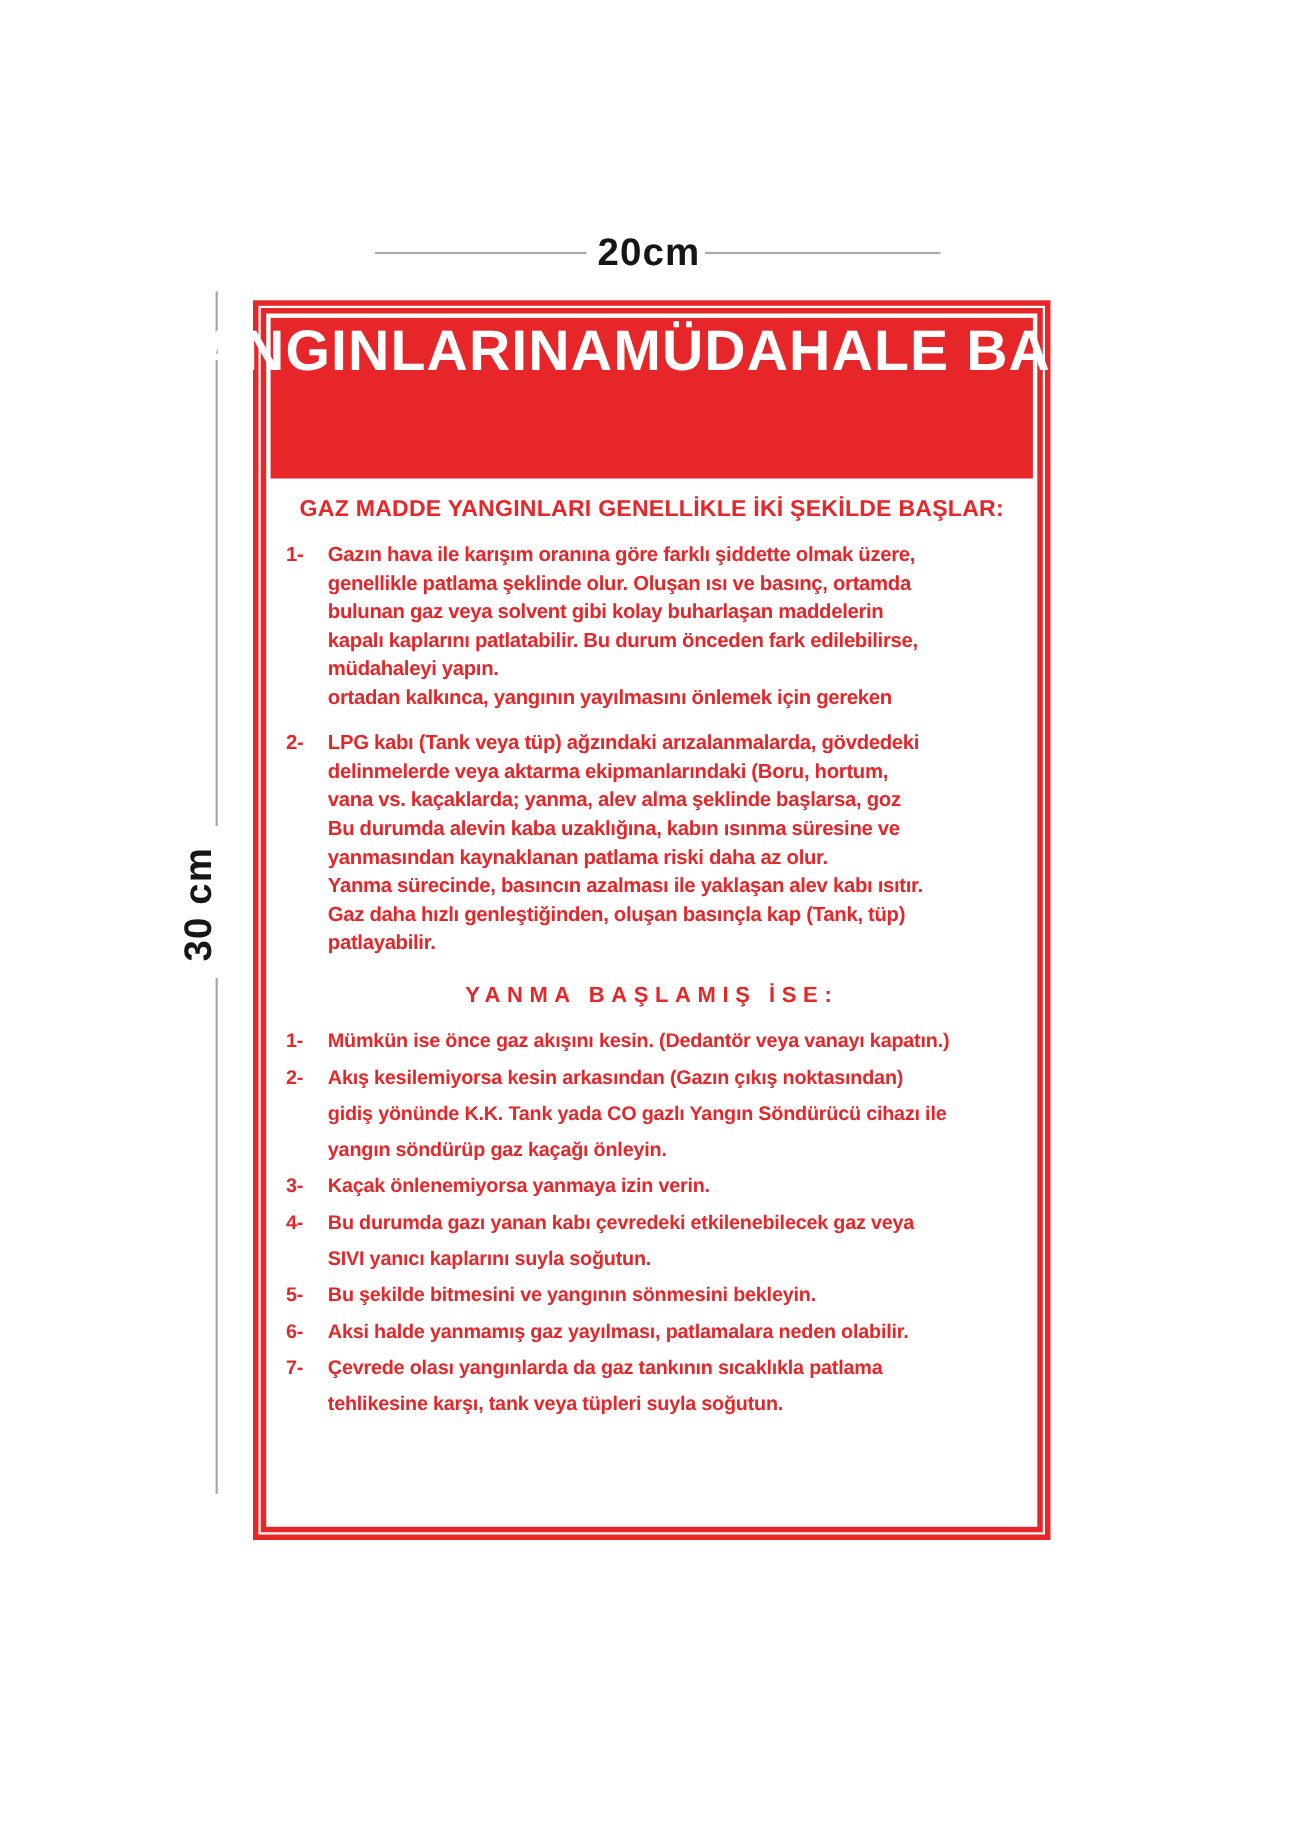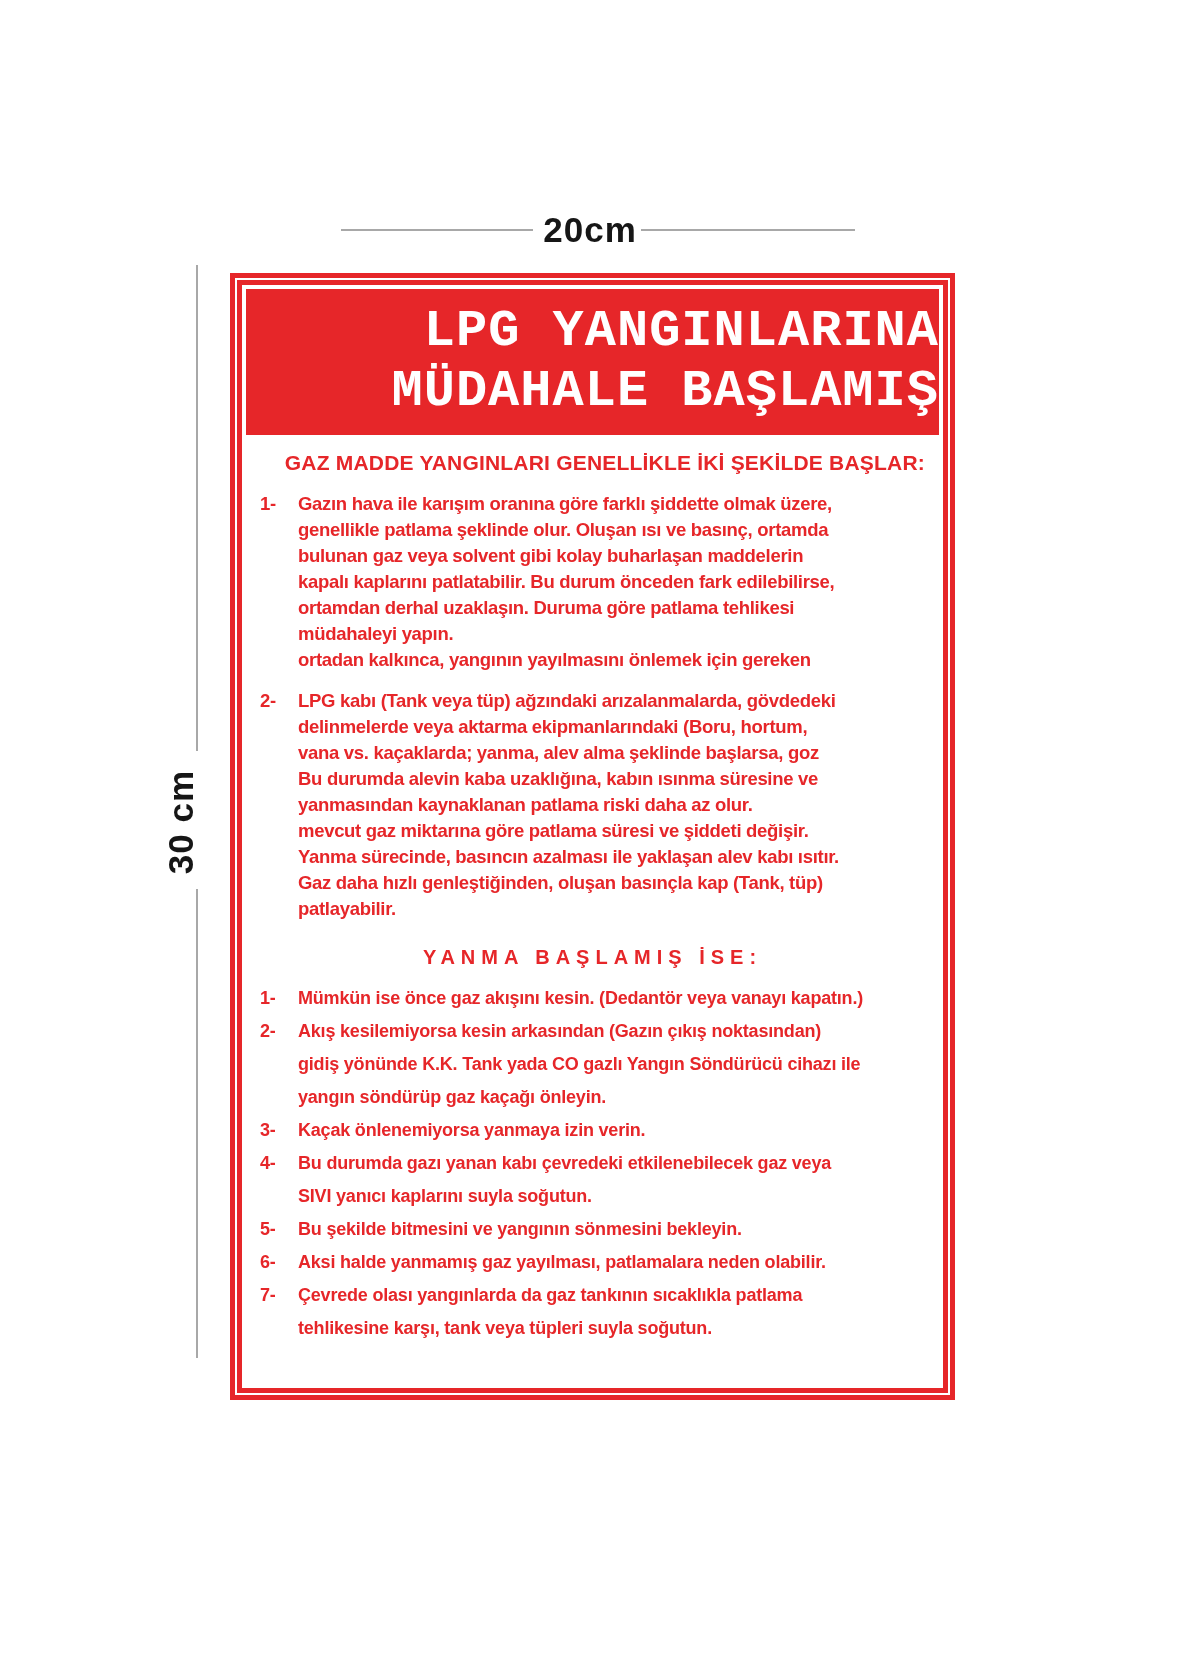--- a/index.html
+++ b/index.html
@@ -44,37 +44,37 @@
     background:#ffffff;
   }
   .sign-inner{
     box-sizing:border-box;width:100%;height:100%;
     border:5px solid var(--red);
     padding:4px;
   }
   .sign-header{
     background:var(--red);
     height:146px;
-    display:flex;flex-direction:column;justify-content:center;align-items:flex-end;font-family:Liberation Mono, monospace;
+    display:flex;flex-direction:row;justify-content:center;align-items:flex-start;
   }
   .sign-title{
     color:#ffffff;
     font-weight:bold;
     font-size:52px;
     line-height:60px;
     letter-spacing:1px;
     white-space:nowrap;
   }
   .sign-body{
     color:var(--red);
     font-weight:bold;
     padding:16px 14px 0 14px;
   }
   .intro-heading{
-    text-align:right;
+    text-align:center;
     font-size:21px;
     letter-spacing:0.2px;
     margin:0 0 16px 0;
     white-space:nowrap;
   }
   .item{
     display:flex;
     font-size:18.5px;
     line-height:26px;
     letter-spacing:-0.3px;
@@ -121,35 +121,33 @@
 
       <div class="intro-heading">GAZ MADDE YANGINLARI GENELLİKLE İKİ ŞEKİLDE BAŞLAR:</div>
 
       <div class="item">
         <div class="item-num">1-</div>
         <div class="item-lines">
             <div class="line">Gazın hava ile karışım oranına göre farklı şiddette olmak üzere,</div>
             <div class="line">genellikle patlama şeklinde olur. Oluşan ısı ve basınç, ortamda</div>
             <div class="line">bulunan gaz veya solvent gibi kolay buharlaşan maddelerin</div>
             <div class="line">kapalı kaplarını patlatabilir. Bu durum önceden fark edilebilirse,</div>
-            <div class="line">ortamdan derhal uzaklaşın. Duruma göre patlama tehlikesi</div>
             <div class="line">müdahaleyi yapın.</div>
             <div class="line">ortadan kalkınca, yangının yayılmasını önlemek için gereken</div>
           </div>
       </div>
 
       <div class="item">
         <div class="item-num">2-</div>
         <div class="item-lines">
             <div class="line">LPG kabı (Tank veya tüp) ağzındaki arızalanmalarda, gövdedeki</div>
             <div class="line">delinmelerde veya aktarma ekipmanlarındaki (Boru, hortum,</div>
             <div class="line">vana vs. kaçaklarda; yanma, alev alma şeklinde başlarsa, goz</div>
             <div class="line">Bu durumda alevin kaba uzaklığına, kabın ısınma süresine ve</div>
             <div class="line">yanmasından kaynaklanan patlama riski daha az olur.</div>
-            <div class="line">mevcut gaz miktarına göre patlama süresi ve şiddeti değişir.</div>
             <div class="line">Yanma sürecinde, basıncın azalması ile yaklaşan alev kabı ısıtır.</div>
             <div class="line">Gaz daha hızlı genleştiğinden, oluşan basınçla kap (Tank, tüp)</div>
             <div class="line">patlayabilir.</div>
           </div>
       </div>
 
       <div class="section-heading">YANMA BAŞLAMIŞ İSE:</div>
 
       <div class="step">
         <div class="item-num">1-</div>

